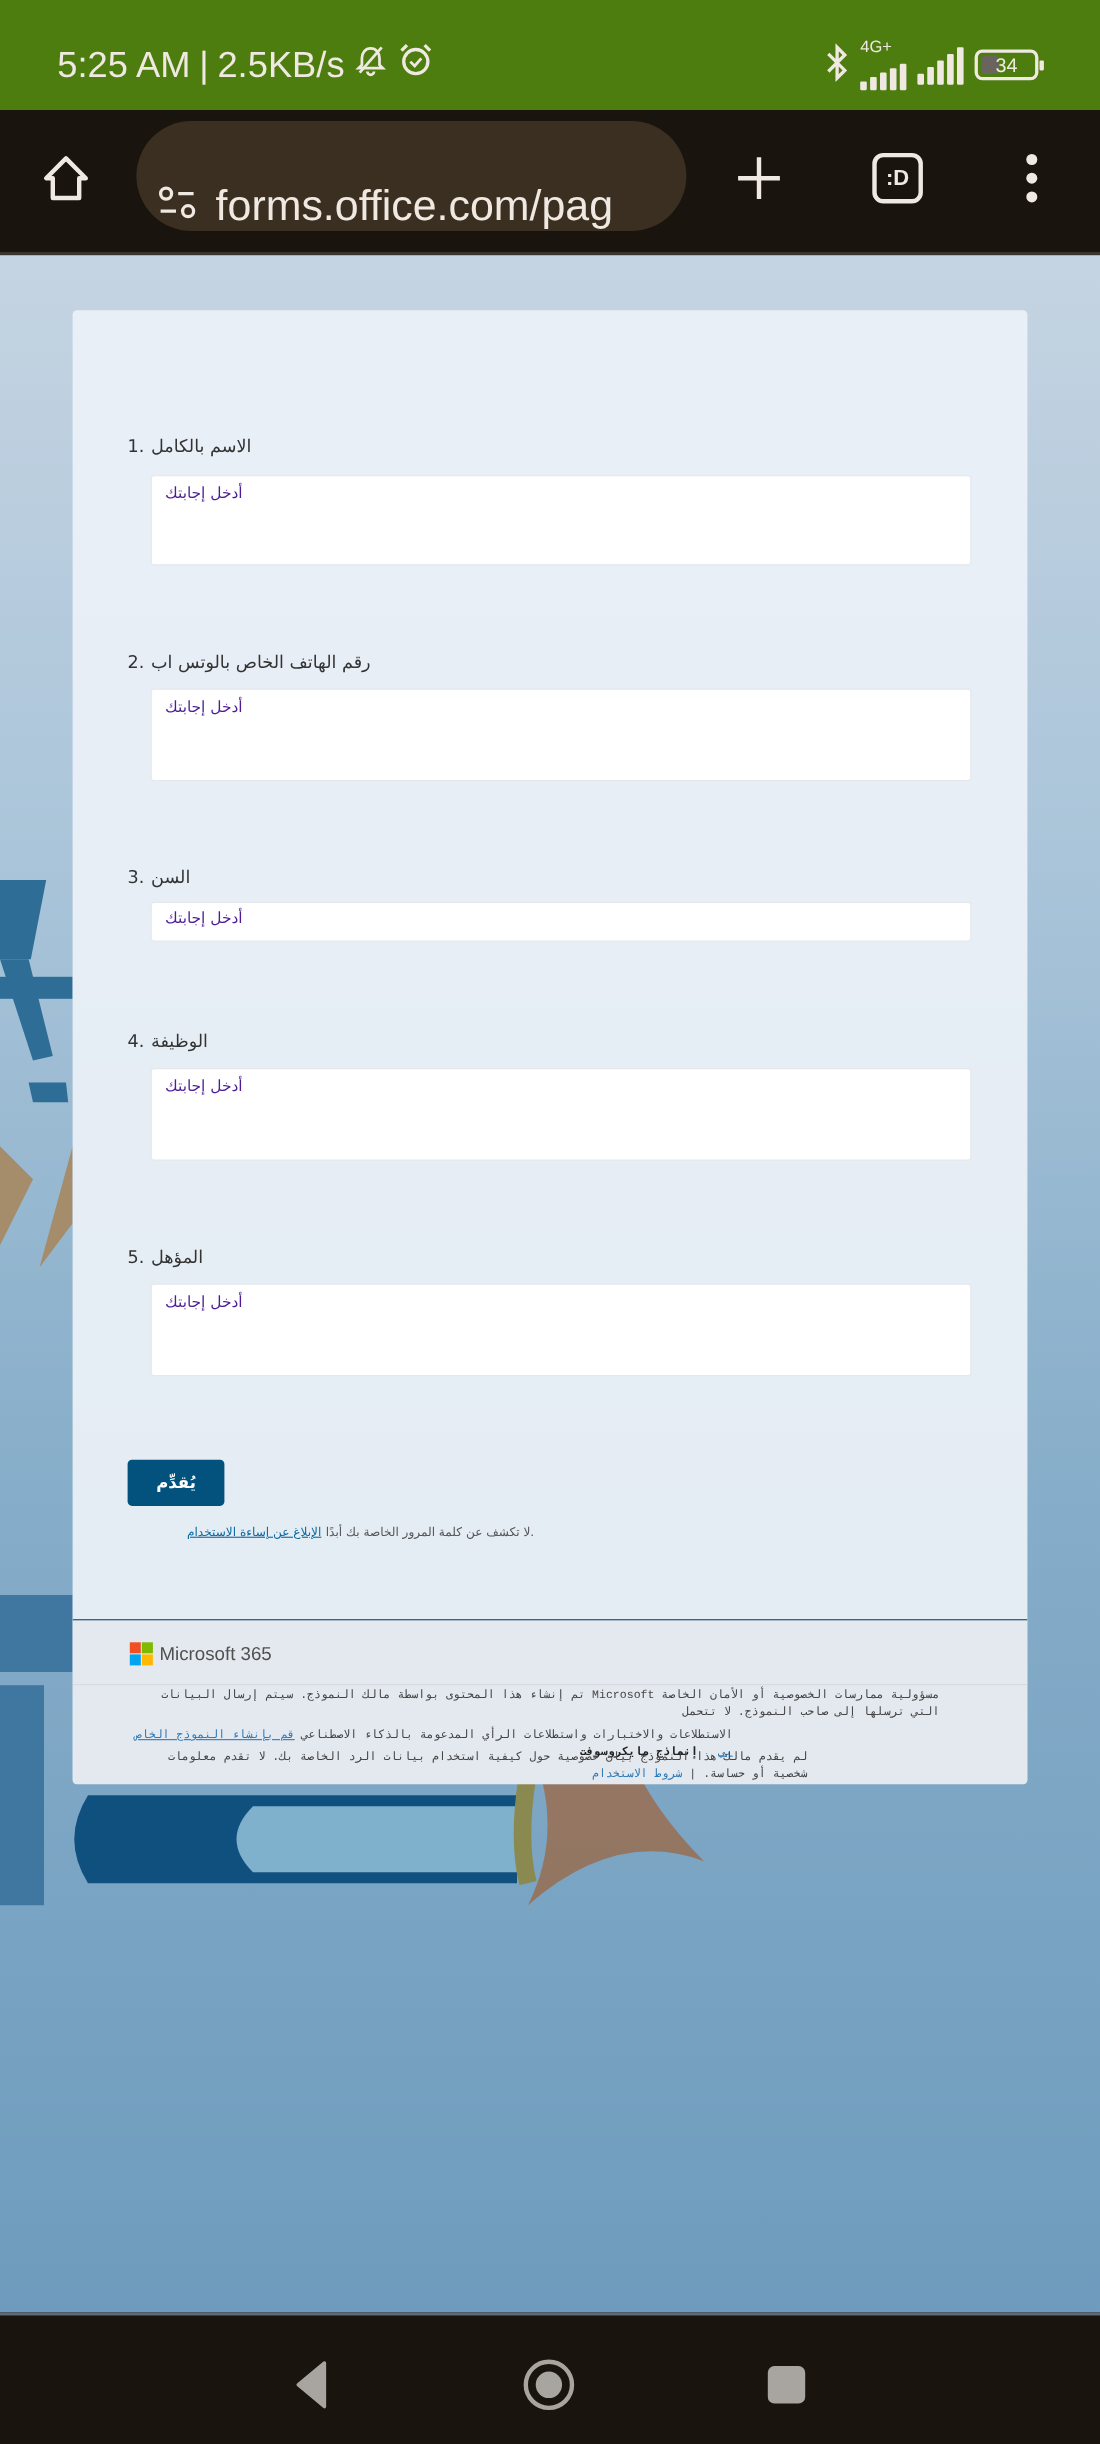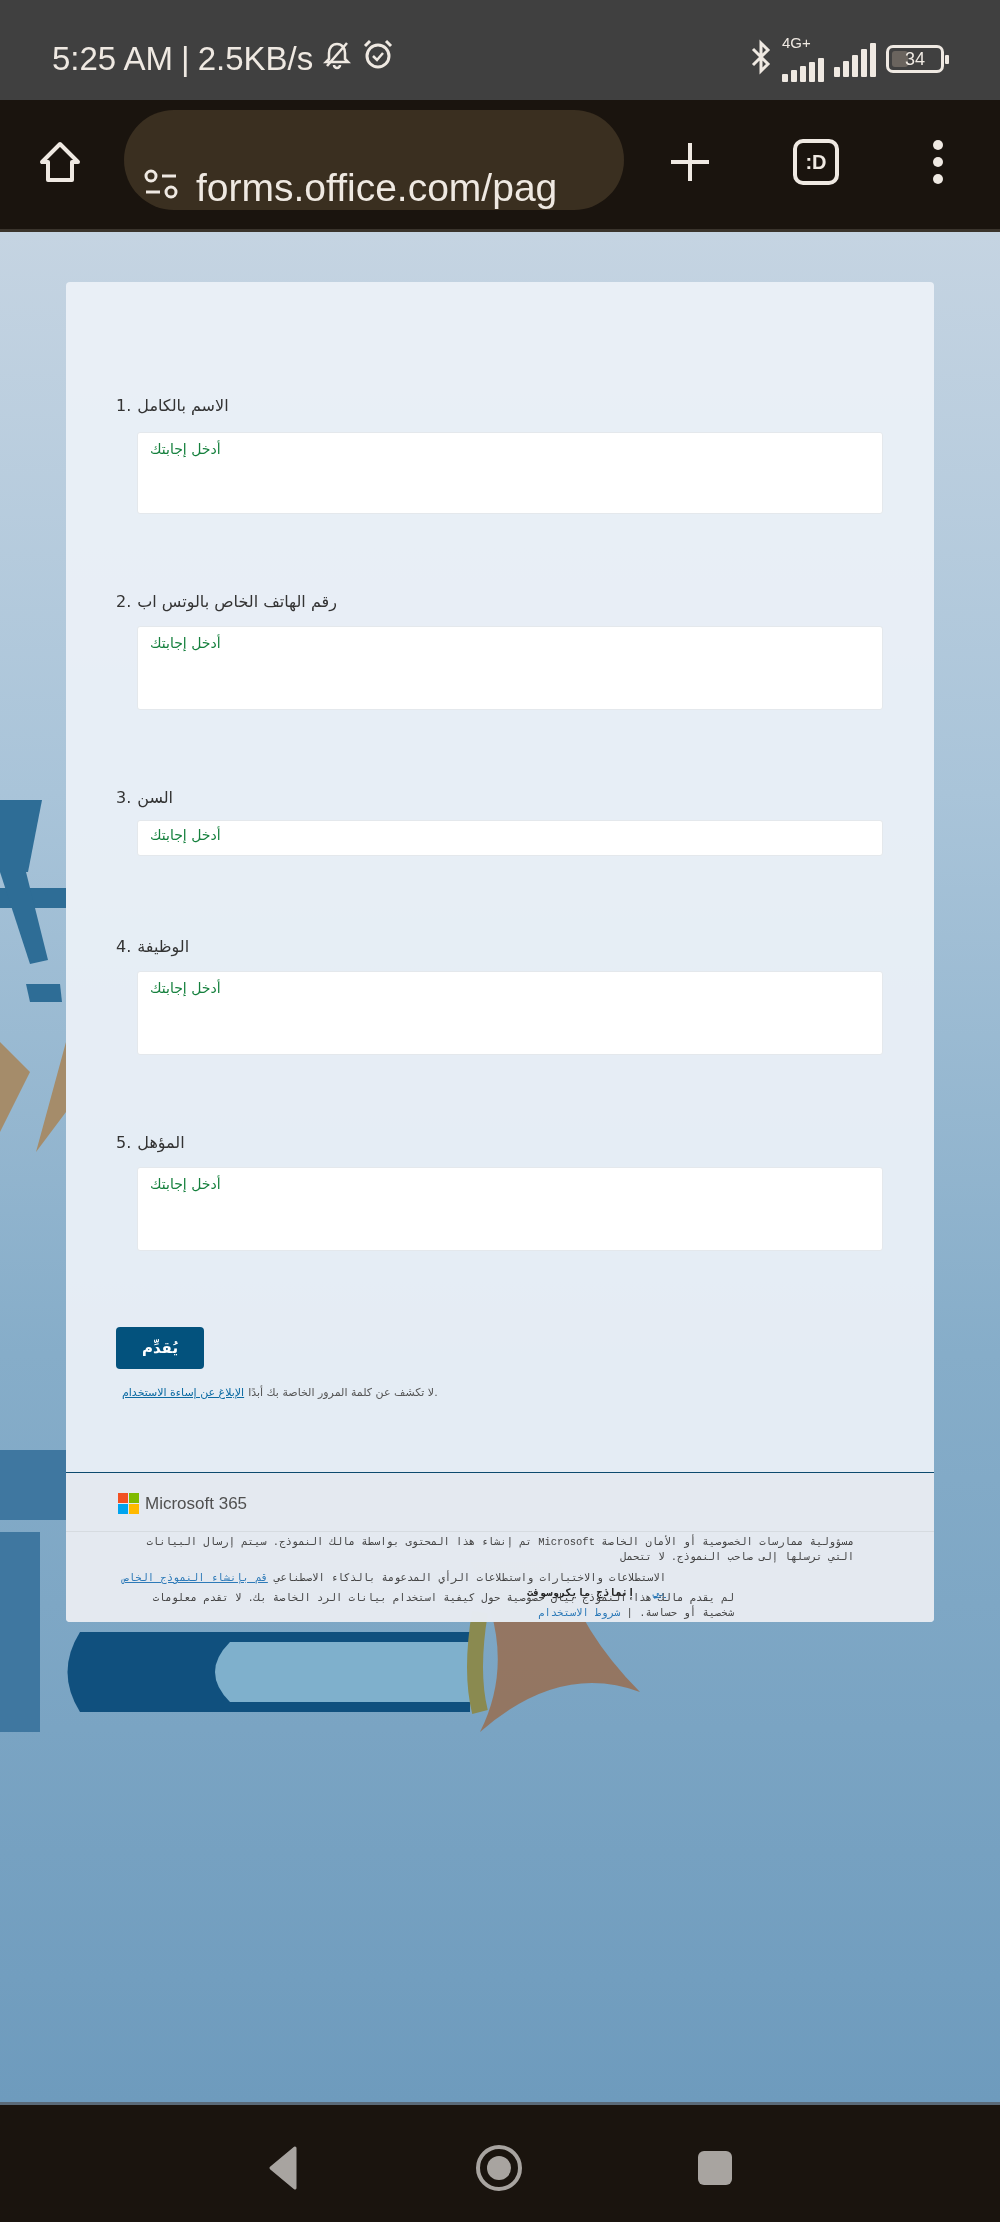--- a/index.html
+++ b/index.html
@@ -1,20 +1,20 @@
 <!DOCTYPE html>
 <html><head>
 <meta charset="utf-8">
 <style>
   * { box-sizing: border-box; margin: 0; padding: 0; }
   html, body { width: 1000px; height: 2222px; overflow: hidden; }
   body { font-family: "DejaVu Sans", sans-serif; background: #1a140e; position: relative; }
 
   
-  .statusbar { position: absolute; left: 0; top: 0; width: 1000px; height: 100px; background: #404040; color: #efe9e2; }
+  .statusbar { position: absolute; left: 0; top: 0; width: 1000px; height: 100px; background: #4d7c0f; color: #efe9e2; }
   .sb-left { position: absolute; left: 52px; top: 38px; font-size: 33px; font-family: "Liberation Sans", sans-serif; letter-spacing: 0px; display: flex; align-items: center; gap: 8px; }
   .sb-right { position: absolute; right: 56px; top: 36px; display: flex; align-items: center; gap: 10px; }
   .net-label { font-size: 15px; font-family: "Liberation Sans", sans-serif; line-height: 14px; }
   .bars { display: flex; align-items: flex-end; gap: 3px; height: 32px; }
   .bars span { width: 6px; background: #efe9e2; border-radius: 1px; display: block; }
   .battery { width: 58px; height: 28px; border: 3px solid #efe9e2; border-radius: 7px; position: relative; display: flex; align-items: center; justify-content: center; font-size: 18px; font-family: "Liberation Sans", sans-serif; color: #efe9e2; }
   .battery::before { content: ""; position: absolute; left: 3px; top: 3px; bottom: 3px; width: 16px; background: #6a645e; border-radius: 3px; }
   .battery::after { content: ""; position: absolute; right: -8px; top: 7px; width: 4px; height: 9px; background: #efe9e2; border-radius: 1px; }
   .battery span { position: relative; }
 
@@ -30,26 +30,26 @@
   .deco { position: absolute; }
 
   
   .card { position: absolute; left: 66px; top: 50px; width: 868px; height: 1340px; background: rgba(236, 241, 247, 0.93); border-radius: 4px; overflow: hidden; }
   .card-header { height: 66px; background: #03527d; position: relative; }
   .form-title { position: absolute; right: 0; left: 0; top: 16px; padding-left: 52px; color: #ffffff; font-size: 24px; font-family: "DejaVu Sans", sans-serif; direction: ltr; }
   .more-btn { position: absolute; right: 14px; top: 16px; width: 32px; height: 32px; background: #061f33; border-radius: 4px; color: #fff; display: flex; align-items: center; justify-content: center; font-size: 14px; letter-spacing: 1px; }
 
   .question { position: absolute; left: 50px; width: 762px; }
   .q-label { font-size: 16px; color: #333; display: flex; gap: 6px; align-items: baseline; font-family: "DejaVu Sans", sans-serif; }
-  .q-input { position: absolute; left: 21px; width: 746px; background: #fff; border-radius: 3px; border: 1px solid #e4e8ec; padding: 8px 12px; font-size: 14px; color: #15803d; direction: rtl; text-align: left; }
+  .q-input { position: absolute; left: 21px; width: 746px; background: #fff; border-radius: 3px; border: 1px solid #e4e8ec; padding: 8px 12px; font-size: 14px; color: #4c1d95; direction: rtl; text-align: left; }
   .q-input .ph { display: inline-block; }
 
   .submit-btn { position: absolute; left: 50px; top: 1045px; width: 88px; height: 42px; background: #03527d; border-radius: 4px; color: #fff; font-size: 15px; display: flex; align-items: center; justify-content: center; font-weight: bold; }
   .warning { position: absolute; left: 56px; top: 1104px; font-size: 11px; color: #555; display: flex; gap: 4px; direction: ltr; }
-  .warning a { color: #0b6aa2; text-decoration: underline; }
+  .warning a { color: #0b6aa2; text-decoration: underline; margin-left: 48px; }
 
   .footer { position: absolute; left: 0; top: 1190px; width: 868px; height: 150px; background: rgba(228, 233, 238, 0.85); border-top: 1px solid #0c4a6e; }
   .ms-logo { position: absolute; left: 52px; top: 20px; display: flex; align-items: center; gap: 6px; }
   .ms-squares { display: grid; grid-template-columns: 10px 10px; grid-template-rows: 10px 10px; gap: 1px; }
   .ms-squares span { display: block; }
   .ms-text { font-size: 17px; color: #505050; font-family: "Liberation Sans", sans-serif; }
   .footer-divider { position: absolute; left: 0; right: 0; top: 58px; height: 1px; background: #d6dbe0; }
   .legal { position: absolute; left: 52px; right: 80px; font-size: 10.5px; color: #444; direction: rtl; text-align: right; line-height: 15px; font-family: Liberation Mono, monospace; }
   .legal b { color: #222; }
   .legal a { color: #2d7ab8; text-decoration: underline; }

